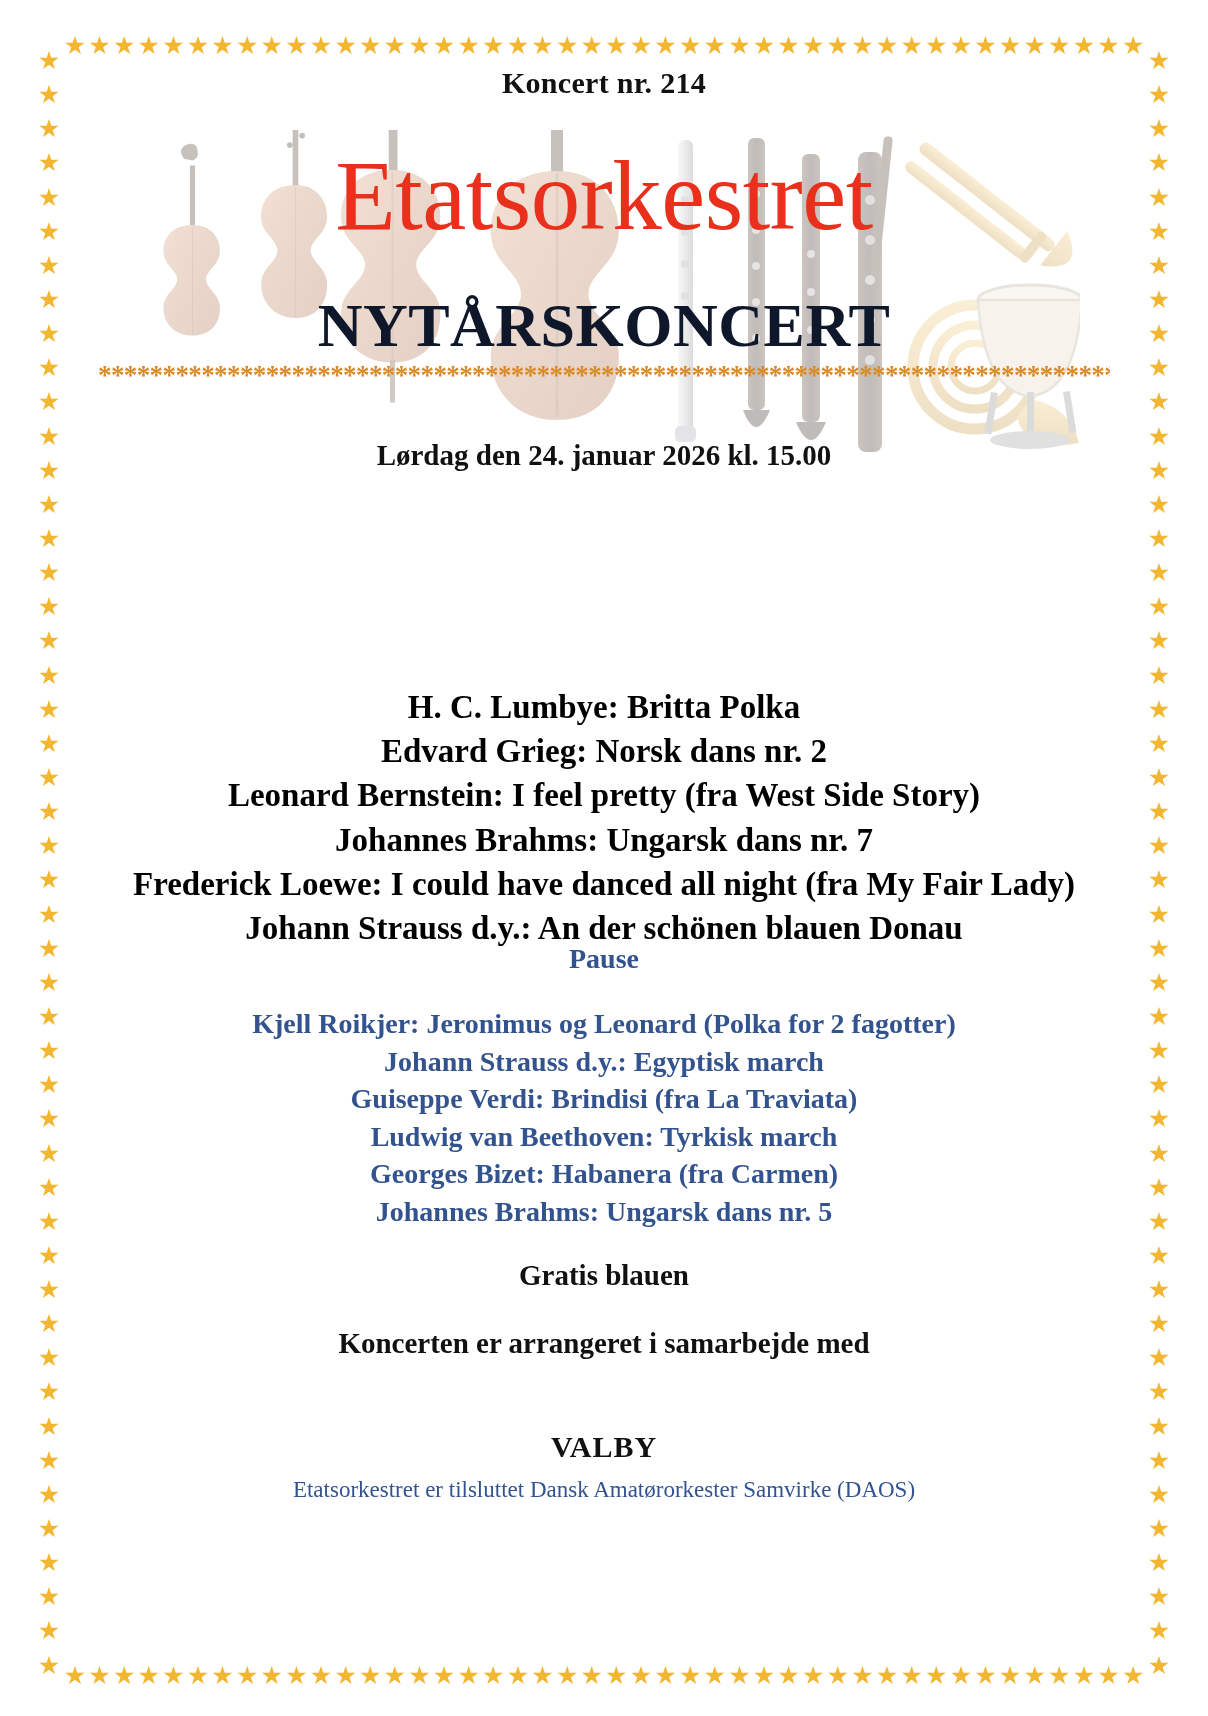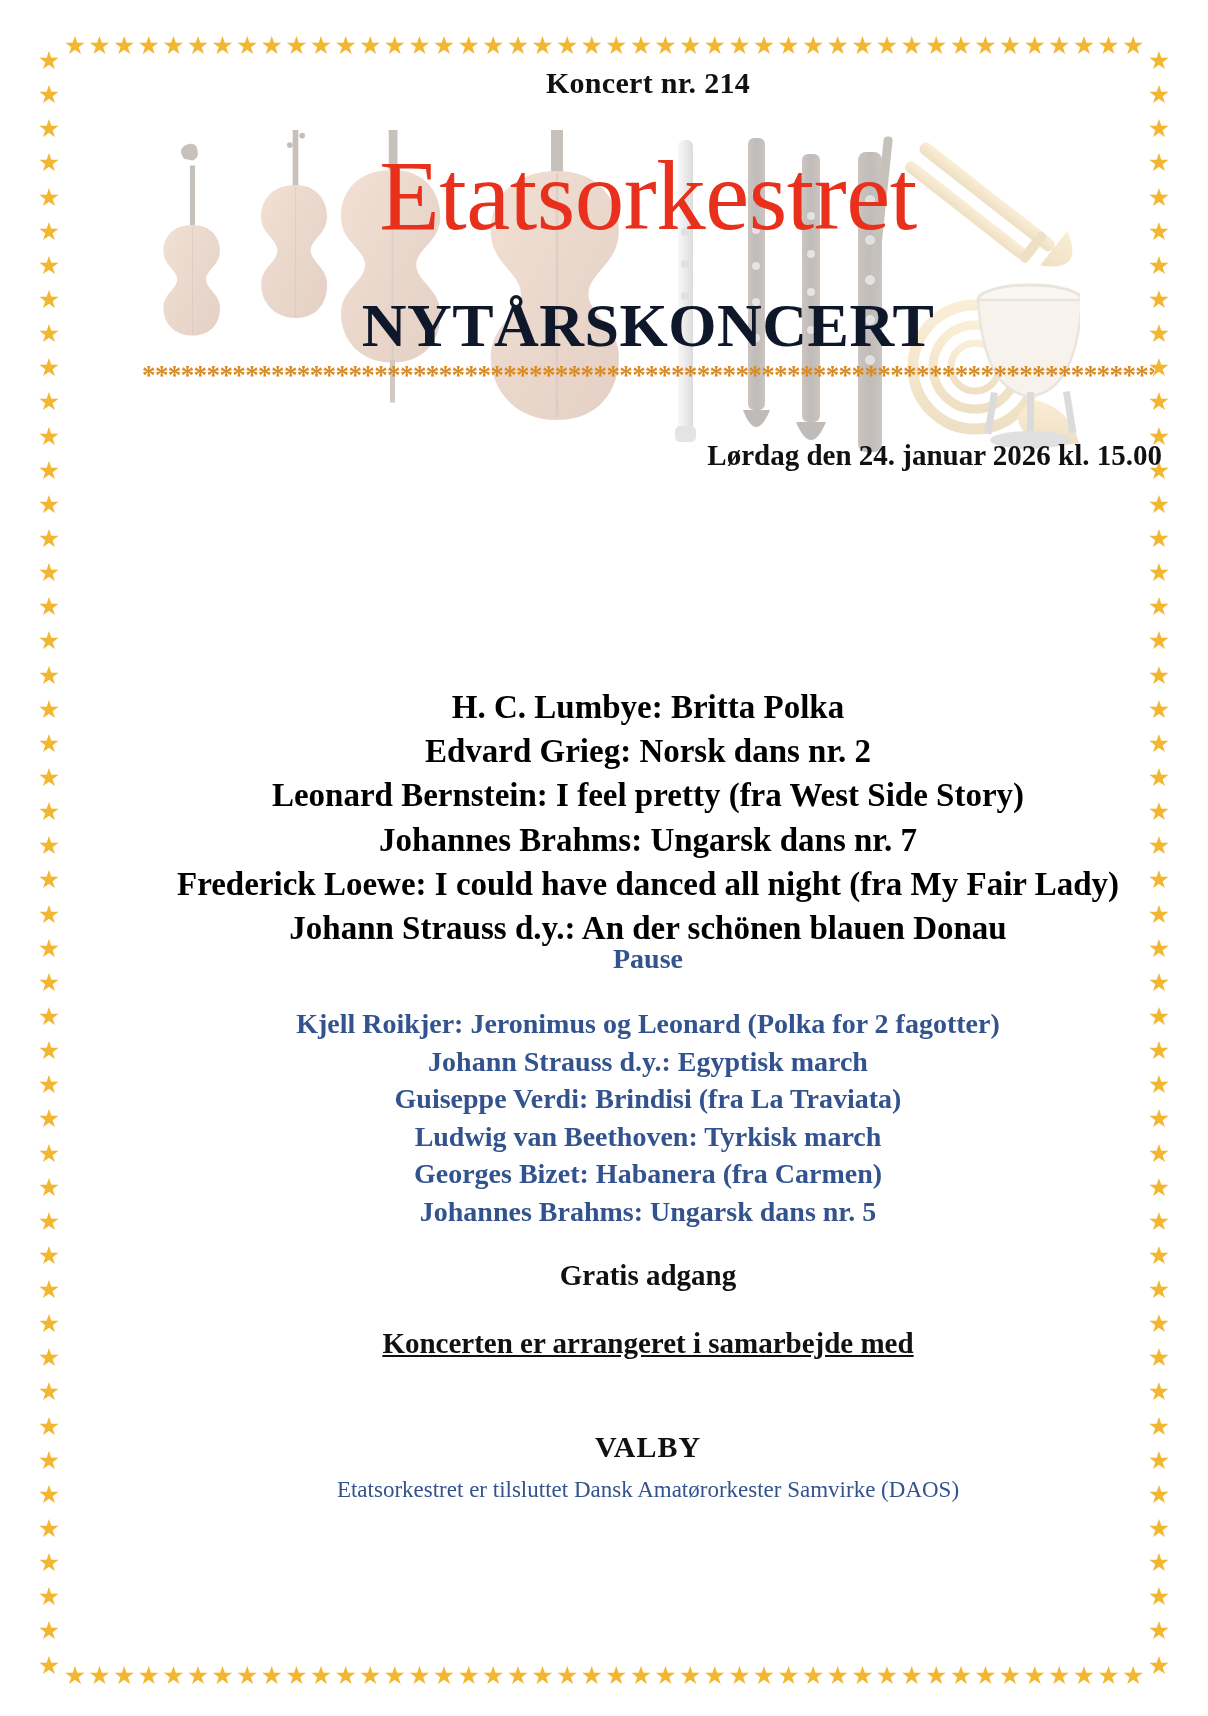--- a/index.html
+++ b/index.html
@@ -73,21 +73,20 @@
   }
 
   
   #content {
     position: absolute;
     left: 90px;
     top: 0;
     width: 1028px;
     height: 1502px;
     text-align: center;
-    margin-left: 44px;
   }
 
   .koncert-nr {
     position: absolute;
     top: 66px;
     left: 0; right: 0;
     font-size: 30px;
     font-weight: bold;
     color: #111111;
     letter-spacing: 0.3px;
@@ -131,21 +130,20 @@
   }
 
   .when-where {
     position: absolute;
     top: 435px;
     left: 0; right: 0;
     font-size: 29px;
     font-weight: bold;
     color: #111111;
     line-height: 1.43;
-    text-align: right;
   }
 
   .performers {
     position: absolute;
     top: 533px;
     left: 0; right: 0;
     font-size: 29px;
     font-weight: bold;
     color: #111111;
     line-height: 1.47;
@@ -189,21 +187,20 @@
     color: #111111;
   }
 
   .samarbejde {
     position: absolute;
     top: 1327px;
     left: 0; right: 0;
     font-size: 29px;
     font-weight: bold;
     color: #111111;
-    text-decoration: underline;
   }
 
   
   .logo-wrap {
     position: absolute;
     top: 1385px;
     left: 0; right: 0;
     display: flex;
     justify-content: center;
     align-items: center;
@@ -589,21 +586,21 @@
 
     <div class="program-2">
       <span class="line">Kjell Roikjer: Jeronimus og Leonard (Polka for 2 fagotter)</span>
       <span class="line">Johann Strauss d.y.: Egyptisk march</span>
       <span class="line">Guiseppe Verdi: Brindisi (fra La Traviata)</span>
       <span class="line">Ludwig van Beethoven: Tyrkisk march</span>
       <span class="line">Georges Bizet: Habanera (fra Carmen)</span>
       <span class="line">Johannes Brahms: Ungarsk dans nr. 5</span>
     </div>
 
-    <div class="gratis">Gratis adgang</div>
+    <div class="gratis">Gratis blauen</div>
 
     <div class="samarbejde">Koncerten er arrangeret i samarbejde med</div>
 
 
     <div class="valby">VALBY</div>
 
     <div class="daos">Etatsorkestret er tilsluttet Dansk Amatørorkester Samvirke (DAOS)</div>
 
   </div>
 </div>

